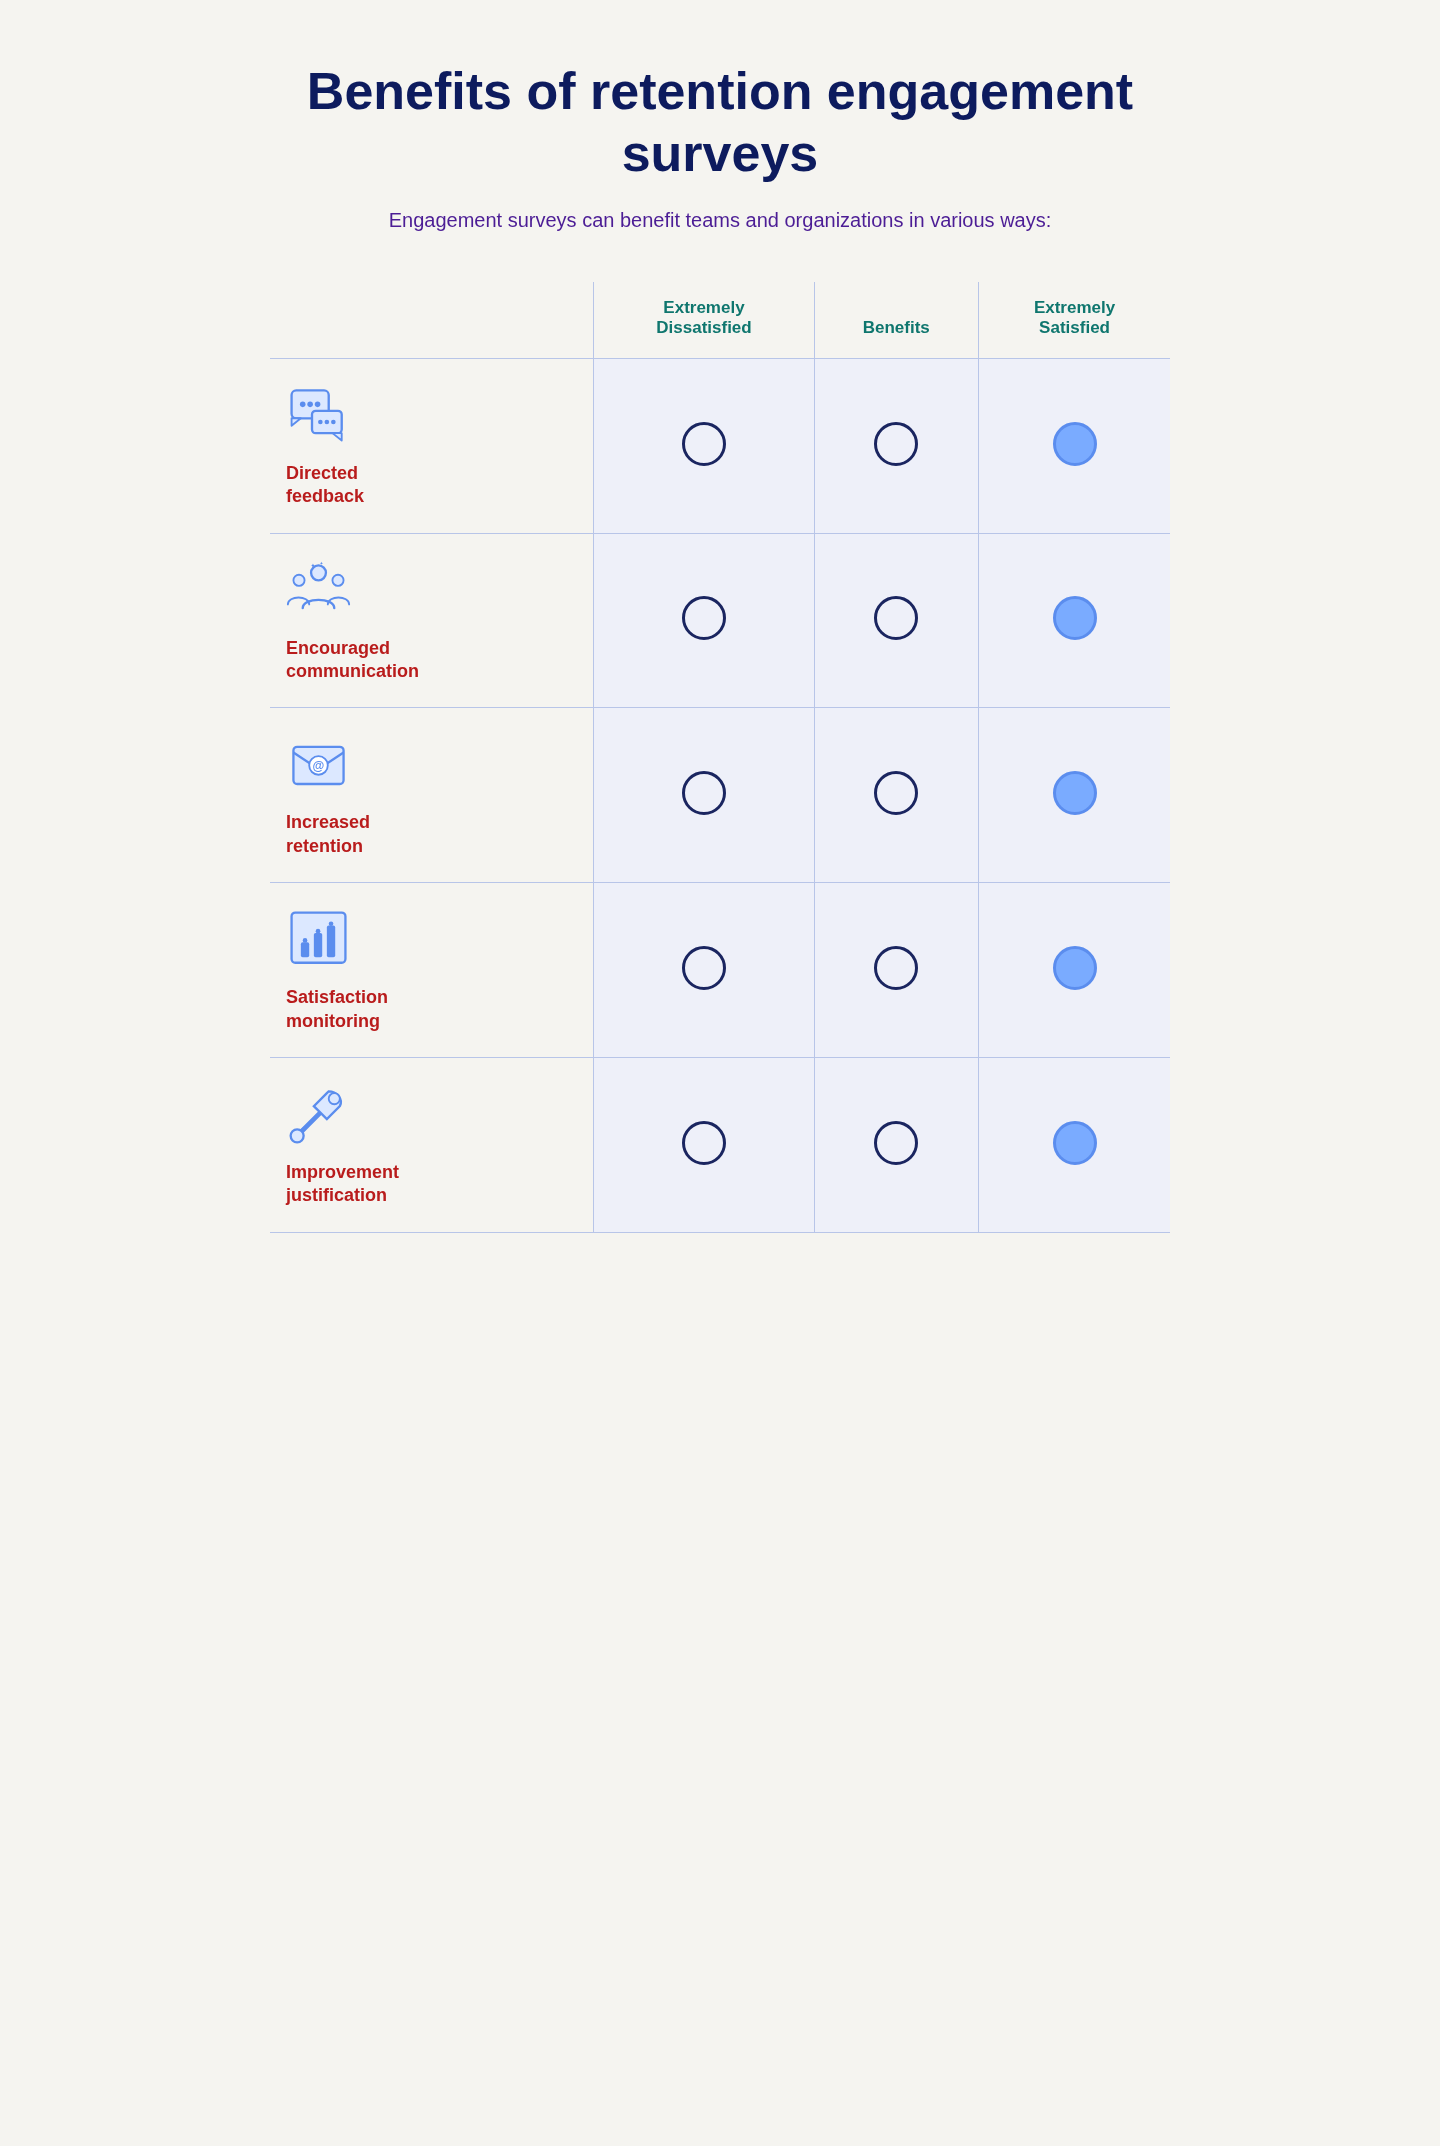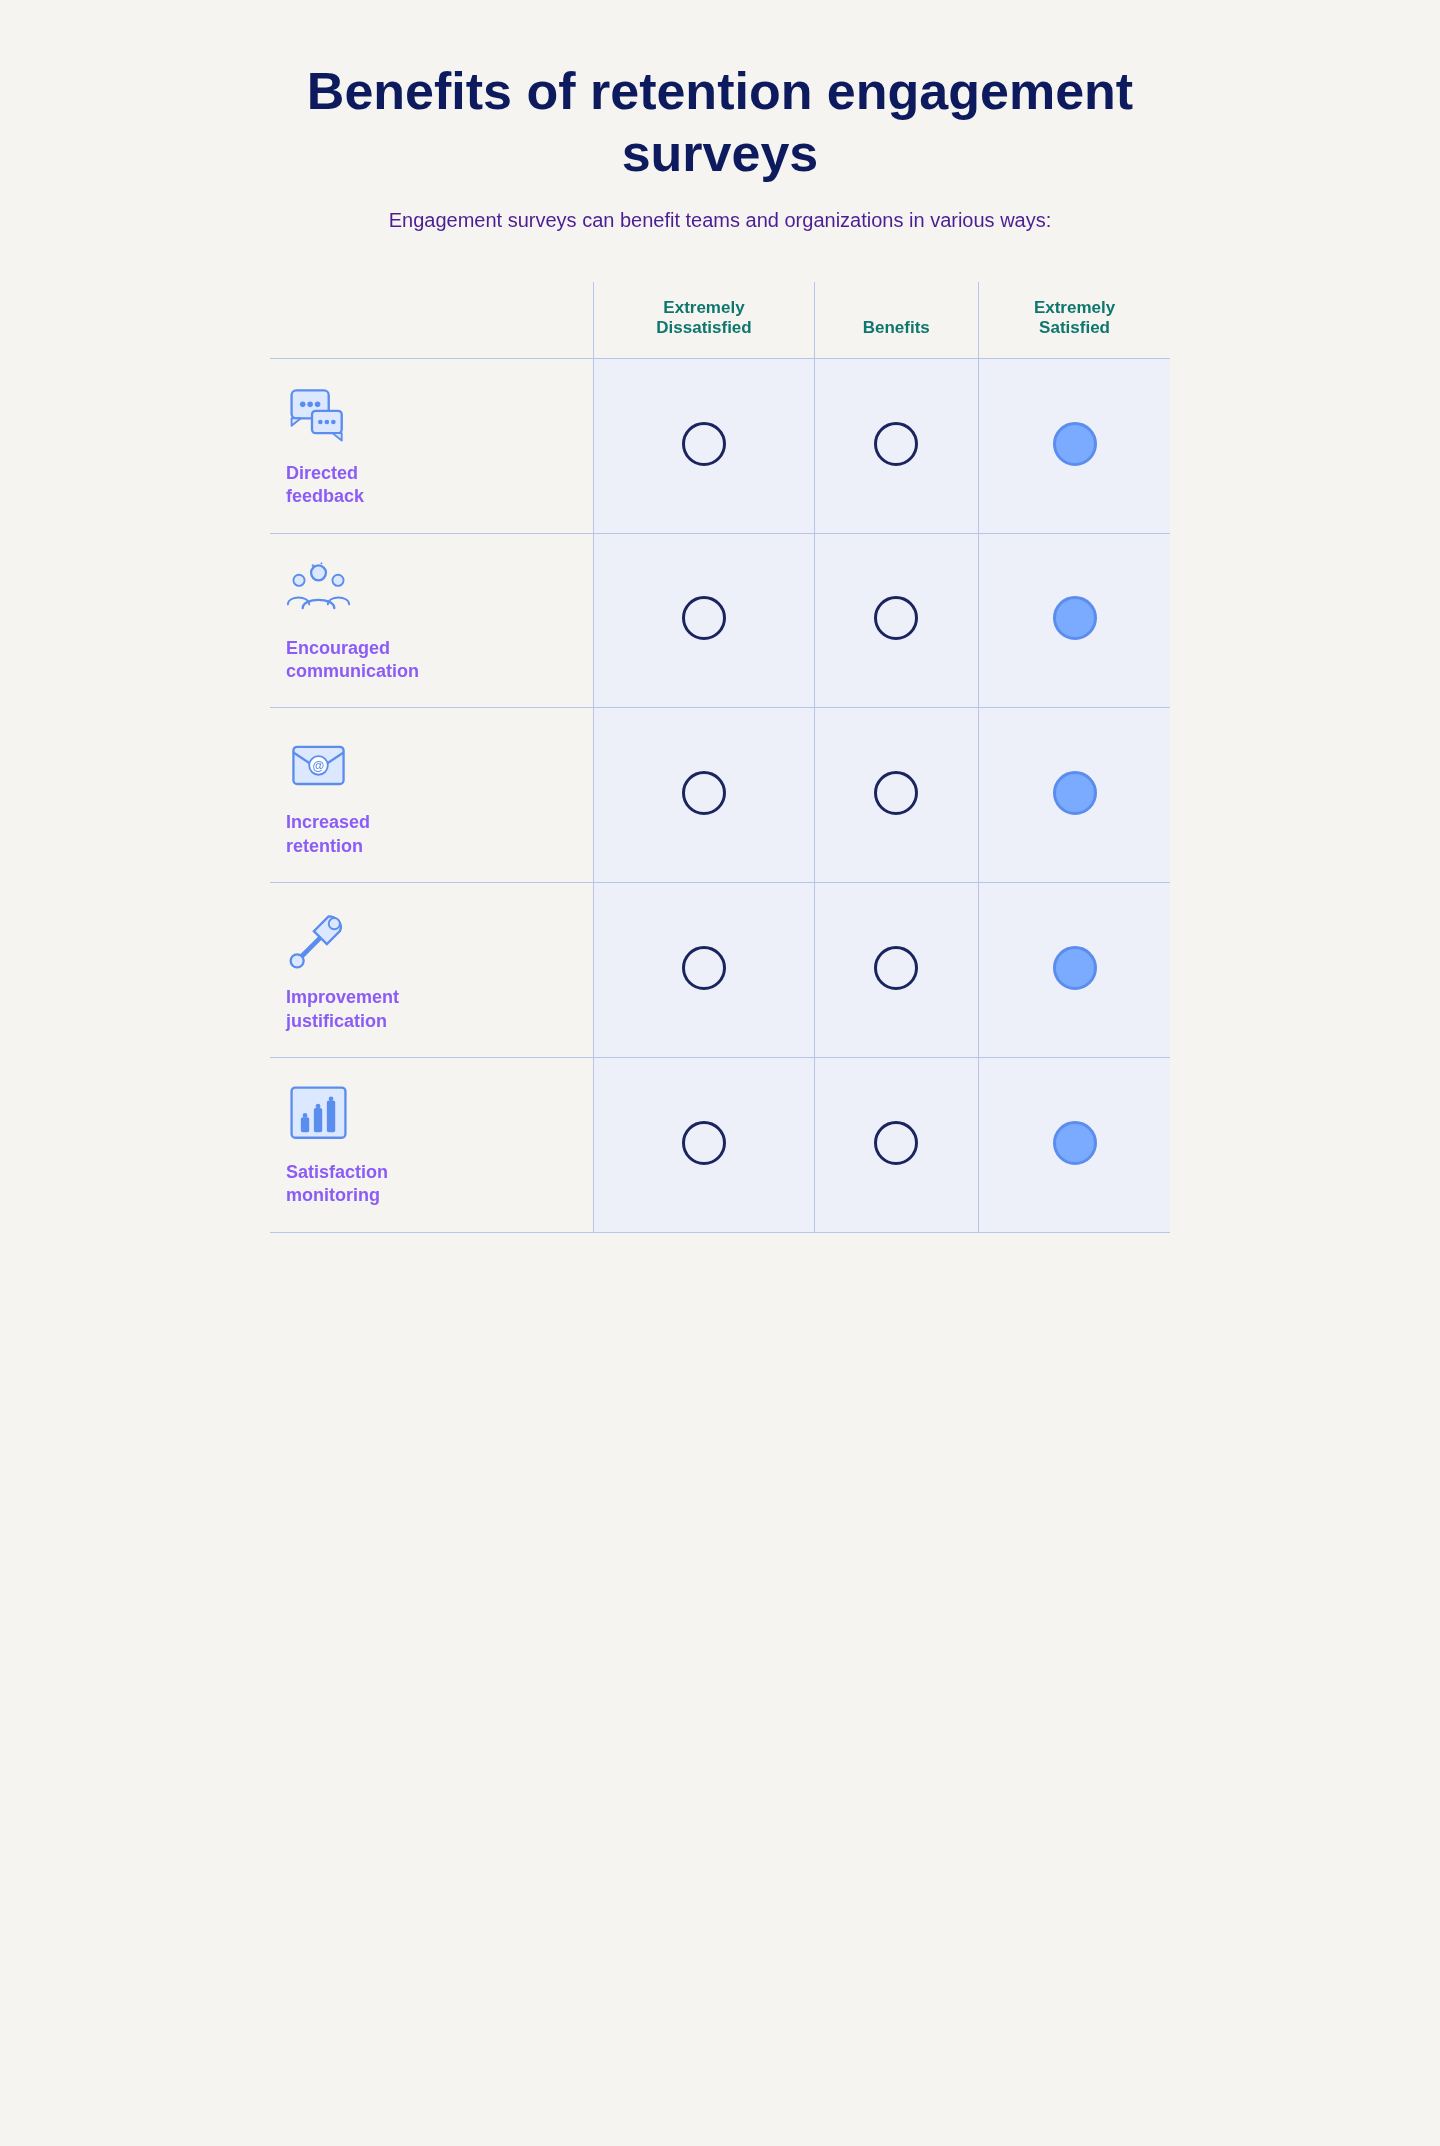--- a/index.html
+++ b/index.html
@@ -83,21 +83,21 @@
     .row-label {
       display: flex;
       flex-direction: column;
       align-items: flex-start;
       gap: 10px;
     }
 
     .row-text {
       font-size: 18px;
       font-weight: 600;
-      color: #8b5cf6;
+      color: #b91c1c;
       line-height: 1.3;
     }
 
     
     .radio-empty {
       display: inline-block;
       width: 44px;
       height: 44px;
       border-radius: 50%;
       border: 3px solid #1a2560;
@@ -200,48 +200,48 @@
               </div>
             </td>
             <td><span class="radio-empty"></span></td>
             <td><span class="radio-empty"></span></td>
             <td><span class="radio-filled"></span></td>
           </tr>
           <tr>
             <td>
               <div class="row-label">
                 <div><svg viewBox="0 0 70 70" fill="none" class="icon">
-                    <line x1="14" y1="56" x2="44" y2="26" stroke="#5b8dee" stroke-width="5" stroke-linecap="round"></line>
-                    <line x1="8" y1="62" x2="20" y2="50" stroke="#5b8dee" stroke-width="4" stroke-linecap="round"></line>
-                    <circle cx="12" cy="58" r="7" stroke="#5b8dee" stroke-width="2.5" fill="#dce8ff"></circle>
-                    <path d="M46 10 C54 10 62 18 58 26 L44 40 L30 26 L44 12 Z" stroke="#5b8dee" stroke-width="2.5" fill="#dce8ff"></path>
-                    <circle cx="52" cy="18" r="6" stroke="#5b8dee" stroke-width="2" fill="#dce8ff"></circle>
-                  </svg></div>
-                <span class="row-text">Improvement<br>justification</span>
-              </div>
-            </td>
-            <td><span class="radio-empty"></span></td>
-            <td><span class="radio-empty"></span></td>
-            <td><span class="radio-filled"></span></td>
-          </tr>
-          <tr>
-            <td>
-              <div class="row-label">
-                <div><svg viewBox="0 0 70 70" fill="none" class="icon">
                     <rect x="6" y="6" width="58" height="54" rx="4" stroke="#5b8dee" stroke-width="2.5" fill="#dce8ff"></rect>
                     <rect x="16" y="38" width="9" height="16" rx="2" fill="#5b8dee"></rect>
                     <rect x="30" y="28" width="9" height="26" rx="2" fill="#5b8dee"></rect>
                     <rect x="44" y="20" width="9" height="34" rx="2" fill="#5b8dee"></rect>
                     <circle cx="20.5" cy="36" r="2.5" fill="#5b8dee"></circle>
                     <circle cx="34.5" cy="26" r="2.5" fill="#5b8dee"></circle>
                     <circle cx="48.5" cy="18" r="2.5" fill="#5b8dee"></circle>
                   </svg></div>
                 <span class="row-text">Satisfaction<br>monitoring</span>
               </div>
             </td>
             <td><span class="radio-empty"></span></td>
             <td><span class="radio-empty"></span></td>
             <td><span class="radio-filled"></span></td>
           </tr>
+          <tr>
+            <td>
+              <div class="row-label">
+                <div><svg viewBox="0 0 70 70" fill="none" class="icon">
+                    <line x1="14" y1="56" x2="44" y2="26" stroke="#5b8dee" stroke-width="5" stroke-linecap="round"></line>
+                    <line x1="8" y1="62" x2="20" y2="50" stroke="#5b8dee" stroke-width="4" stroke-linecap="round"></line>
+                    <circle cx="12" cy="58" r="7" stroke="#5b8dee" stroke-width="2.5" fill="#dce8ff"></circle>
+                    <path d="M46 10 C54 10 62 18 58 26 L44 40 L30 26 L44 12 Z" stroke="#5b8dee" stroke-width="2.5" fill="#dce8ff"></path>
+                    <circle cx="52" cy="18" r="6" stroke="#5b8dee" stroke-width="2" fill="#dce8ff"></circle>
+                  </svg></div>
+                <span class="row-text">Improvement<br>justification</span>
+              </div>
+            </td>
+            <td><span class="radio-empty"></span></td>
+            <td><span class="radio-empty"></span></td>
+            <td><span class="radio-filled"></span></td>
+          </tr>
         </tbody>
     </table>
   </div>
 </div>
 
 </body></html>

